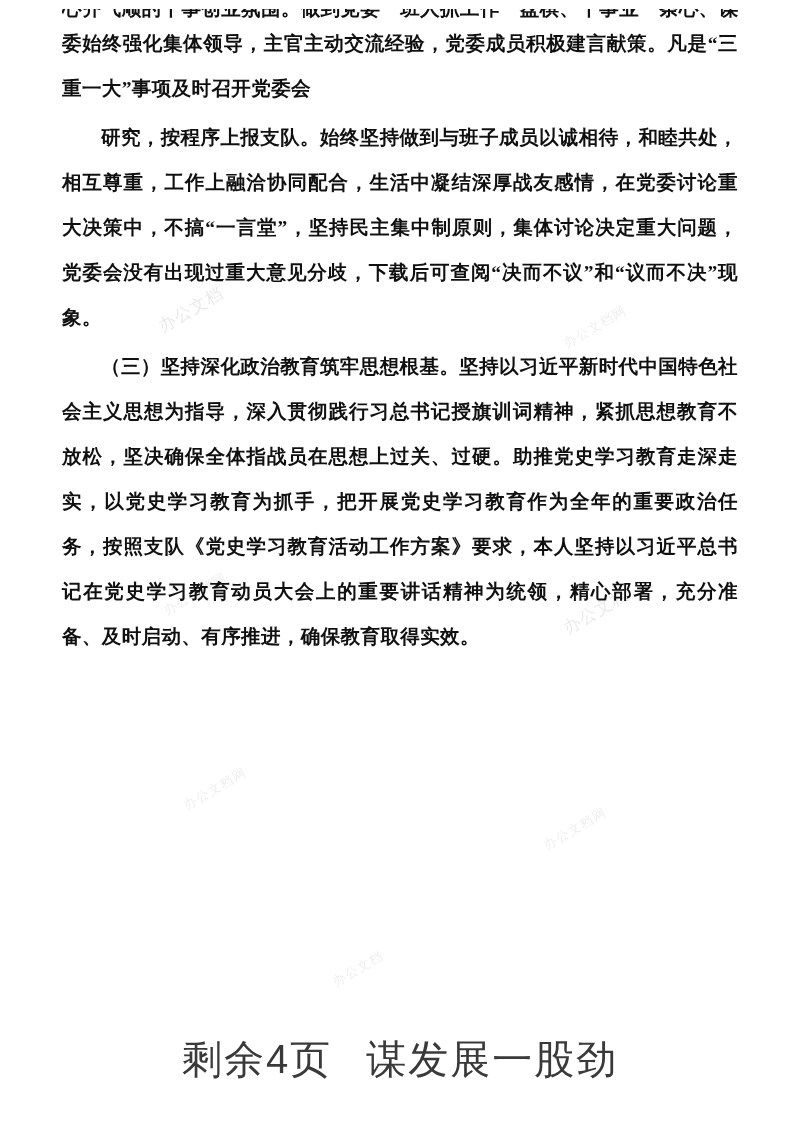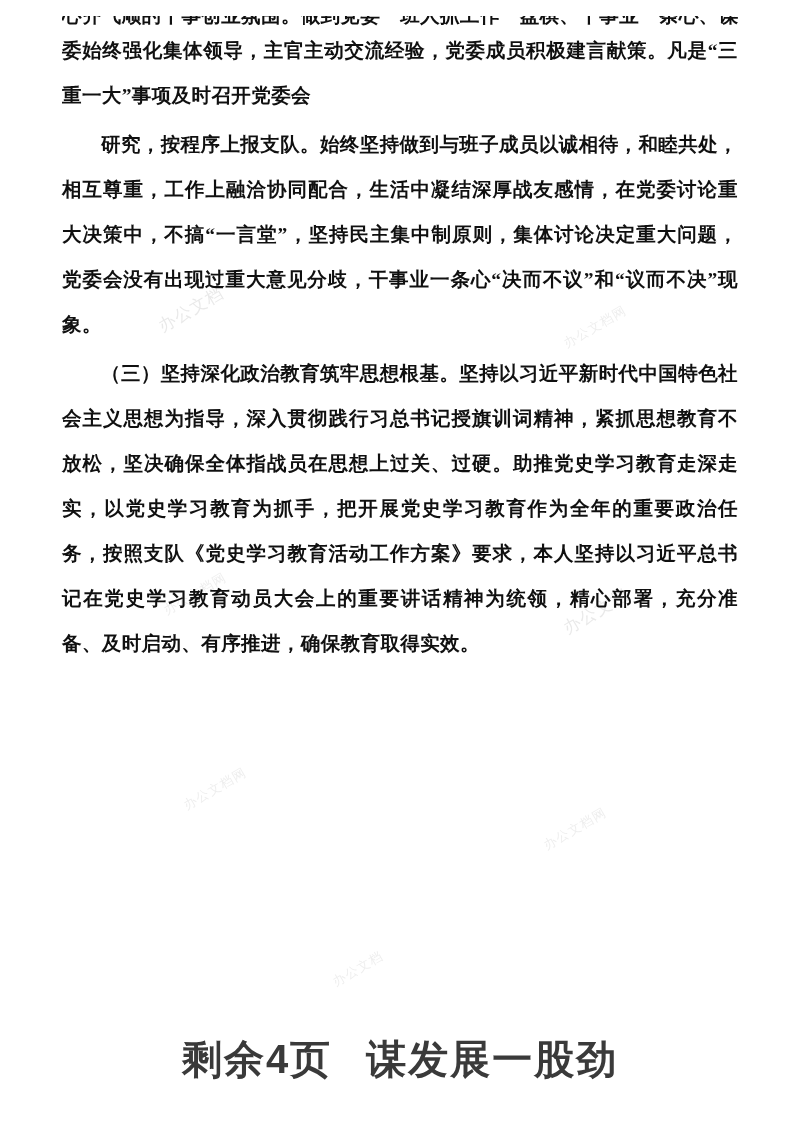--- a/index.html
+++ b/index.html
@@ -19,21 +19,21 @@
     position: relative;
     width: 800px;
     height: 1125px;
     box-sizing: border-box;
     padding: 0 62px;
     overflow: hidden;
   }
   .doc-body {
     position: relative;
     z-index: 2;
-    padding-top: 16px;
+    padding-top: 9px;
   }
   .para {
     font-size: 19.5px;
     line-height: 45px;
     text-align: justify;
     text-justify: inter-ideograph;
     letter-spacing: 0.4px;
     margin: 0 0 4px 0;
     color: #101010;
     font-weight: 600;
@@ -89,21 +89,21 @@
     position: absolute;
     left: 0;
     right: 0;
     bottom: 38px;
     text-align: center;
     z-index: 5;
   }
   .footer-notice .txt {
     display: inline-block;
     font-size: 40px;
-    font-weight: 700;
+    font-weight: 400;
     color: #3a3a3a;
     font-family: "Liberation Sans", sans-serif;
     letter-spacing: 2px;
   }
   .footer-notice .gap {
     display: inline-block;
     width: 26px;
   }
 </style>
 </head>
@@ -121,21 +121,21 @@
     <div class="wm small" style="left:330px; top:960px;">办公文档</div>
   </div>
 
   <div class="doc-body">
 
     <div class="clipped-line">
       <div class="inner">心齐气顺的干事创业氛围。做到党委一班人抓工作一盘棋、干事业一条心、谋发展一股劲。党</div>
     </div>
 
     <p class="para first">委始终强化集体领导，主官主动交流经验，党委成员积极建言献策。凡是“三重一大”事项及时召开党委会</p>
-    <p class="para indent">研究，按程序上报支队。始终坚持做到与班子成员以诚相待，和睦共处，相互尊重，工作上融洽协同配合，生活中凝结深厚战友感情，在党委讨论重大决策中，不搞“一言堂”，坚持民主集中制原则，集体讨论决定重大问题，党委会没有出现过重大意见分歧，干事业一条心“决而不议”和“议而不决”现象。</p>
+    <p class="para indent">研究，按程序上报支队。始终坚持做到与班子成员以诚相待，和睦共处，相互尊重，工作上融洽协同配合，生活中凝结深厚战友感情，在党委讨论重大决策中，不搞“一言堂”，坚持民主集中制原则，集体讨论决定重大问题，党委会没有出现过重大意见分歧，下载后可查阅“决而不议”和“议而不决”现象。</p>
     <p class="para indent">（三）坚持深化政治教育筑牢思想根基。坚持以习近平新时代中国特色社会主义思想为指导，深入贯彻践行习总书记授旗训词精神，紧抓思想教育不放松，坚决确保全体指战员在思想上过关、过硬。助推党史学习教育走深走实，以党史学习教育为抓手，把开展党史学习教育作为全年的重要政治任务，按照支队《党史学习教育活动工作方案》要求，本人坚持以习近平总书记在党史学习教育动员大会上的重要讲话精神为统领，精心部署，充分准备、及时启动、有序推进，确保教育取得实效。</p>
 
   </div>
 
   <div class="footer-notice">
     <span class="txt">剩余4页</span>
     <span class="gap"></span>
     <span class="txt">谋发展一股劲</span>
   </div>
 

